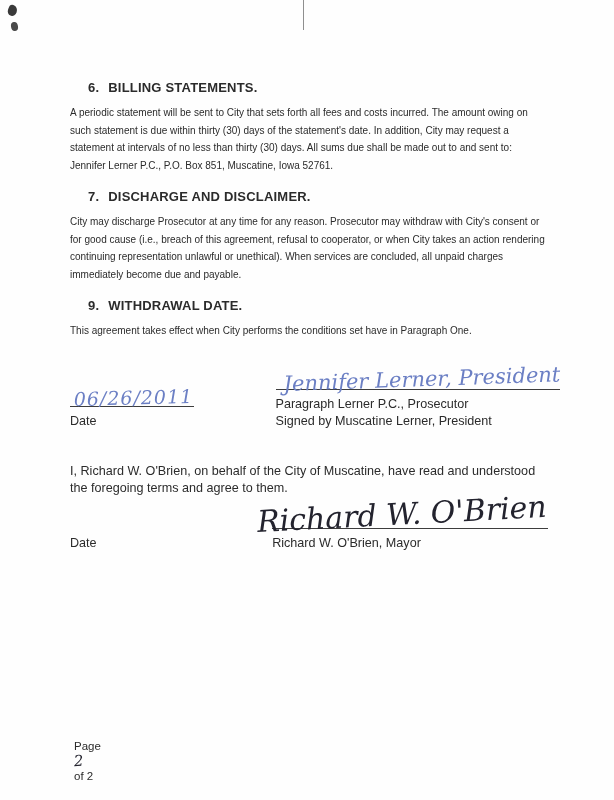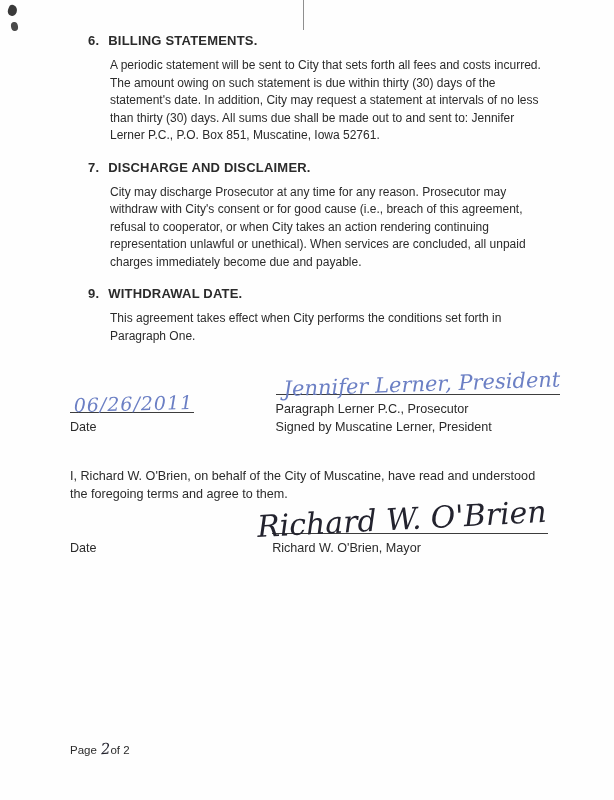--- a/index.html
+++ b/index.html
@@ -5,44 +5,43 @@
   * { box-sizing: border-box; margin: 0; padding: 0; }
   html, body { background: #ffffff; }
   .page {
     position: relative;
     width: 614px;
     height: 800px;
     margin: 0 auto;
     background: #fefefe;
     font-family: "Liberation Sans", sans-serif;
     color: #2b2b2b;
-    padding: 33px 66px 0 70px;
+    padding: 80px 66px 0 70px;
     overflow: hidden;
   }
 
   
   .mark-1 { position: absolute; left: 8px; top: 5px; width: 9px; height: 11px; background: #3a3a3a; border-radius: 45% 60% 50% 50%; transform: rotate(18deg); }
   .mark-2 { position: absolute; left: 11px; top: 22px; width: 7px; height: 9px; background: #4a4a4a; border-radius: 50%; transform: rotate(-10deg); }
   .vline  { position: absolute; left: 303px; top: 0; width: 1px; height: 30px; background: #8f8f8f; }
 
   
   .sec-heading {
     font-size: 13px;
     font-weight: bold;
     padding-left: 18px;
     margin: 15px 0 9px 0;
     letter-spacing: 0.2px;
   }
   .sec-heading.first { margin-top: 0; }
   .sec-title { margin-left: 9px; }
   .sec-body {
-    font-size: 12px;
+    font-size: 10px;
     line-height: 17.5px;
     margin-bottom: 4px;
-    margin-left: 40px;
   }
 
   
   .sig-row { display: flex; align-items: flex-end; margin-top: 32px; }
   .sig-col-left { width: 150px; }
   .sig-col-right { flex: 1; margin-left: 82px; }
   .sig-line { border-bottom: 1.4px solid #3d3d3d; width: 100%; }
   .sig-label { font-size: 12.6px; line-height: 17.5px; margin-top: 6px; }
   .sig-label + .sig-label { margin-top: 0; }
 
@@ -79,20 +78,21 @@
 
   
   .footer {
     position: absolute;
     left: 70px;
     top: 740px;
     font-size: 11.5px;
     color: #2b2b2b;
     display: flex;
     align-items: baseline;
+    flex-direction: column;
   }
   .footer-num { font-size: 15px; margin: 0 0 0 4px; transform: rotate(-4deg); }
 </style>
 </head>
 <body>
 
 <div class="page">
 
   <div class="mark-1"></div>
   <div class="mark-2"></div>
@@ -105,21 +105,21 @@
 
   <div class="sec-heading">
     <span>7.</span><span class="sec-title">DISCHARGE AND DISCLAIMER.</span>
   </div>
   <p class="sec-body">City may discharge Prosecutor at any time for any reason.  Prosecutor may withdraw with City's consent or for good cause (i.e., breach of this agreement, refusal to cooperator, or when City takes an action rendering continuing representation unlawful or unethical).  When services are concluded, all unpaid charges immediately become due and payable.</p>
 
 
   <div class="sec-heading">
     <span>9.</span><span class="sec-title">WITHDRAWAL DATE.</span>
   </div>
-  <p class="sec-body">This agreement takes effect when City performs the conditions set forth in Paragraph One.</p>
+  <p class="sec-body">This agreement takes effect when City performs the conditions set have in Paragraph One.</p>
 
   <div class="sig-row">
     <div class="sig-col-left">
       <div class="script ink-blue date-script">06/26/2011</div>
       <div class="sig-line"></div>
       <div class="sig-label">Date</div>
     </div>
     <div class="sig-col-right">
       <div class="script ink-blue name-script">Jennifer Lerner, President</div>
       <div class="sig-line"></div>

